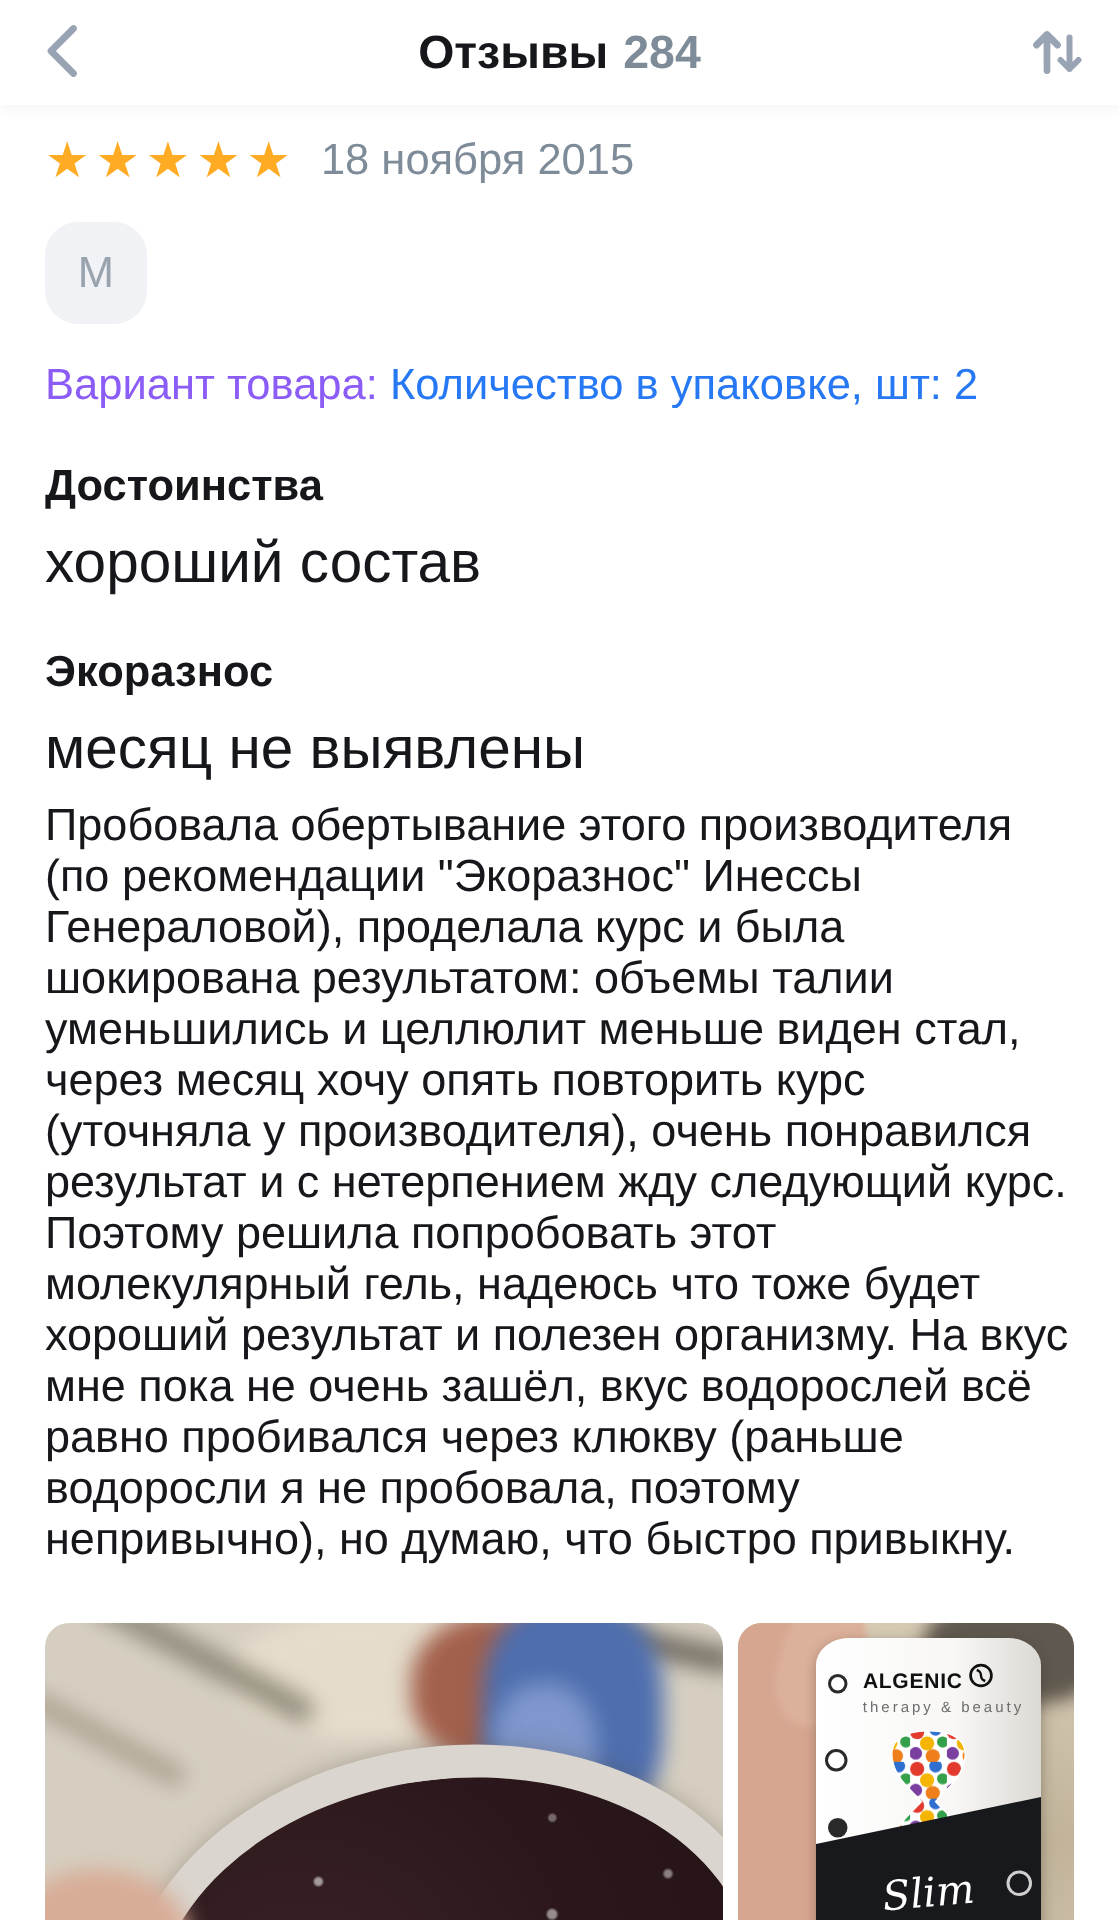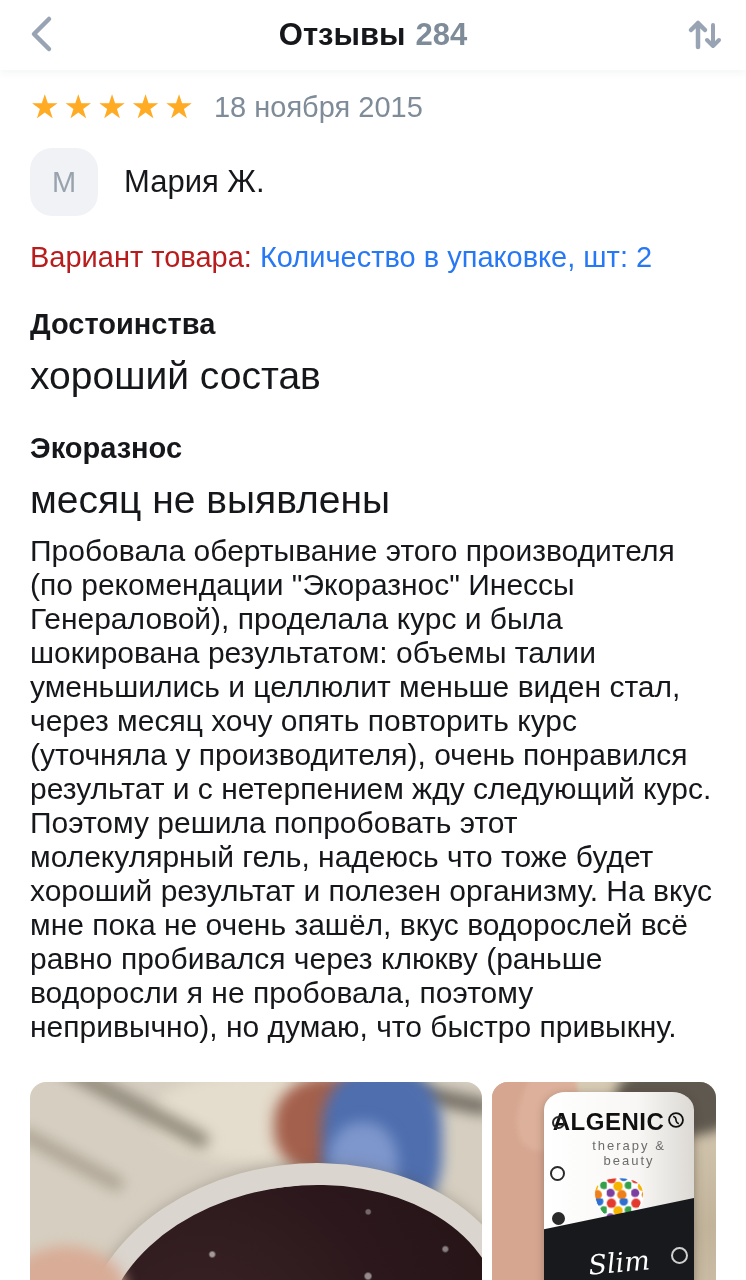--- a/index.html
+++ b/index.html
@@ -25,21 +25,21 @@
   .stars { color:#FFAB23; font-size:33px; letter-spacing:4px; line-height:38px; }
   .date { color:#7E8B98; font-size:29px; }
 
   .author-row { margin-top:22px; display:flex; align-items:center; gap:26px; }
   .avatar { width:68px; height:68px; border-radius:22px; background:#F1F2F6;
     color:#99A3AE; font-size:29px; font-weight:500; display:flex;
     align-items:center; justify-content:center; }
   .name { font-size:31px; color:#15171B; }
 
   .variant-row { margin-top:24px; font-size:29px; line-height:34px; }
-  .variant-label { color:#b91c1c;margin-top:32px; }
+  .variant-label { color:#8b5cf6;margin-top:32px; }
   .variant-value { color:#2778F4; cursor:pointer; }
 
   .sec-heading { margin-top:34px; font-size:29px; font-weight:700; color:#15171B; }
   .sec-text { margin-top:13px; font-size:39px; color:#15171B; }
   .comment-body { margin-top:12px; font-size:30px; line-height:34px; color:#15171B; }
 
   
   .photos-row { margin-top:38px; display:flex; gap:10px; }
   .photo { position:relative; height:224px; border-radius:16px; overflow:hidden; cursor:pointer; }
   .photo-1 { width:452px; background:#D6CFC1; }
@@ -85,22 +85,22 @@
     background:#B5A88F; border-radius:24px; filter:blur(8px); }
   .p2-hand { position:absolute; left:-46px; top:-30px; width:150px; height:300px;
     background:#D6A691; border-radius:48%; filter:blur(3px); }
   .p2-finger { position:absolute; left:28px; top:-20px; width:54px; height:90px;
     background:#DCB09A; border-radius:45%; transform:rotate(18deg); filter:blur(2px); }
   .jar { position:absolute; left:52px; top:10px; width:150px; height:212px;
     border-radius:22px/18px;
     background:linear-gradient(90deg,#FFFFFF 0%,#F8F7F5 62%,#DCD9D4 100%);
     box-shadow:0 2px 8px rgba(60,50,40,.35); overflow:hidden; }
   .jar-logo-row { margin-top:16px; display:flex; align-items:center; justify-content:center; gap:3px; }
-  .jar-brand { font-size:24px; font-weight:700; letter-spacing:.5px; color:#101010; }
-  .jar-tagline { margin-top:2px; text-align:center; font-size:13px; letter-spacing:2px;
+  .jar-brand { font-size:14px; font-weight:700; letter-spacing:.5px; color:#101010; }
+  .jar-tagline { margin-top:2px; text-align:center; font-size:10px; letter-spacing:2px;
     color:#6C6C6C;padding-left:20px; }
   .jar-hourglass { display:block; margin:6px auto 0; }
   .jar-band { position:absolute; left:0; right:0; bottom:14px; height:92px;
     background:#17191C; clip-path:polygon(0 34%, 100% 0, 100% 100%, 0 100%); }
   .jar-slim { position:absolute; left:0; right:0; bottom:26px; text-align:center;
     font-family:"DejaVu Serif","Liberation Serif",serif; font-style:italic;
     font-size:27px; color:#FFFFFF; transform:rotate(-5deg); }
   .jar-badge { position:absolute; border:2px solid #2A2A2A; border-radius:50%; }
   .jar-b1 { left:8px; top:24px; width:13px; height:13px; }
   .jar-b2 { left:6px; top:74px; width:15px; height:15px; }
@@ -136,21 +136,20 @@
 
   <div class="rating-row">
     <span class="stars">★★★★★</span>
     <span class="date">18 ноября 2015</span>
   </div>
 
   <div class="author-row">
     <div class="avatar">
       <span>М</span>
     </div>
-    <span class="name">Мария Ж.</span>
   </div>
 
   <div class="variant-row">
     <span class="variant-label">Вариант товара:</span>
     <span class="variant-value">Количество в упаковке, шт: 2</span>
   </div>
 
   <h2 class="sec-heading">Достоинства</h2>
   <p class="sec-text">хороший состав</p>
 

